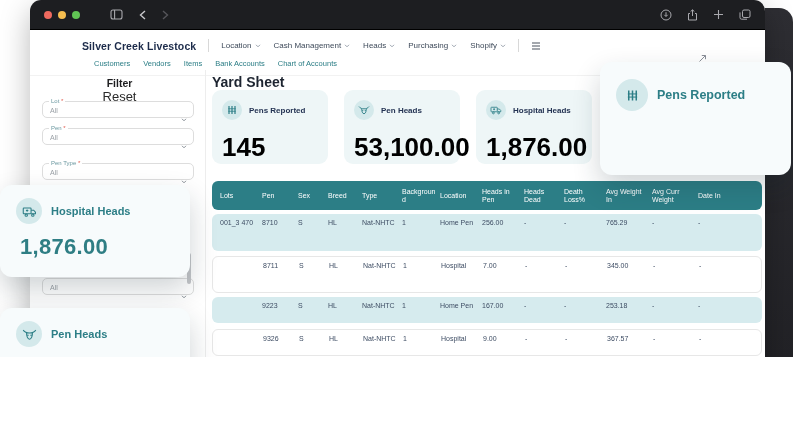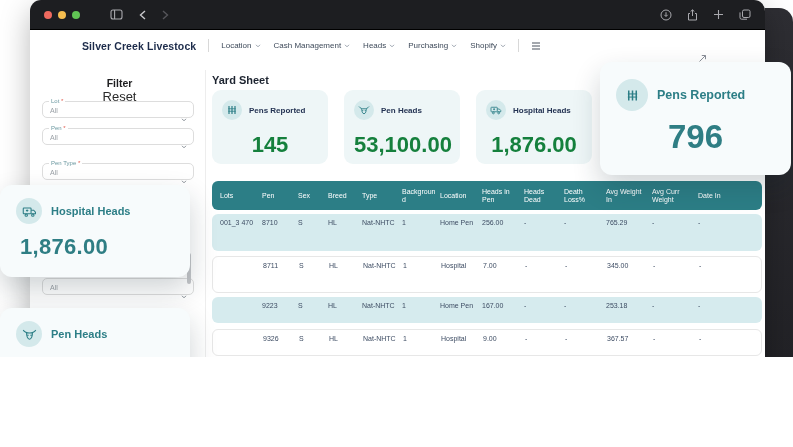--- a/index.html
+++ b/index.html
@@ -44,31 +44,31 @@
             border:1px solid #ddd; border-radius:5px; }
   .ffield .flabel { position:absolute; top:-4px; left:6px; background:#fff; padding:0 2px;
             font-size:6px; color:#6b98a0; }
   .ffield .flabel .req { color:#e05c4f; }
   .ffield .fval { position:absolute; left:7px; top:5px; font-size:7px; color:#9aa0a6; }
   .ffield .fchev { position:absolute; right:6px; top:6px; }
   .scroll-thumb { position:absolute; left:157px; top:183px; width:4px; height:31px;
                   border-radius:2px; background:#c4c6c9; }
 
   
-  .main-title { position:absolute; left:212px; top:74px; font-size:11px; font-weight:bold; color:#1d2430; }
+  .main-title { position:absolute; left:212px; top:74px; font-size:14px; font-weight:bold; color:#1d2430; }
   .expand { position:absolute; left:697px; top:50px; color:#8a8f98; }
 
   .stat-card { position:absolute; top:90px; width:116px; height:74px; background:#eef6f7;
                border-radius:9px; padding:10px 10px 8px 10px; }
   .stat-top { display:flex; align-items:center; gap:7px; }
   .ic-circle { border-radius:50%; background:#d4e9eb; display:flex; align-items:center;
                justify-content:center; flex:none; }
   .ic-sm { width:20px; height:20px; }
   .stat-label { font-size:8px; font-weight:bold; color:#243353; }
-  .stat-value { text-align:center; margin-top:12px; font-size:22px; font-weight:bold; color:#15803d; }
+  .stat-value { margin-top:12px; font-size:26px; font-weight:bold; color:#000000; }
 
   
   .yard-table { position:absolute; left:212px; top:181px; width:550px; }
   .thead { display:grid; background:#2c7e86; border-radius:6px; color:#fff;
            font-size:7px; line-height:8px; min-height:29px; align-items:center;
            padding:3px 0 3px 8px; }
   .thead span { padding-right:3px; overflow-wrap:anywhere; }
   .trow { display:grid; font-size:7px; line-height:8.5px; color:#3d4c63;
           padding:5px 0 0 8px; border-radius:6px; }
   .trow.mint { background:#d6ebee; }
@@ -185,20 +185,27 @@
               </svg></span>
           </span>
         </div>
       <span class="vdiv"></span>
       <span style="display:flex;">
         <svg width="10" height="8" viewBox="0 0 10 8" stroke="#4a525e" stroke-width="1.1">
             <path d="M1 1h8M1 4h8M1 7h8"></path>
           </svg>
       </span>
     </div>
+    <div class="subnav" id="subnav">
+        <span>Customers</span>
+        <span>Vendors</span>
+        <span>Items</span>
+        <span>Bank Accounts</span>
+        <span>Chart of Accounts</span>
+      </div>
   </div>
 
   <div class="sidebar">
     <div class="filter-head" style="margin-top:7px;">
       <span class="filter-title">Filter</span>
       <span class="reset">Reset</span>
     </div>
   </div>
   <div id="ffields">
       <div class="ffield" style="left: 42px; top: 101px;">
@@ -406,21 +413,20 @@
   <div class="ov ov-pens">
     <div class="ov-top">
       <span class="ic-circle">
           <svg width="15" height="15" viewBox="0 0 24 24" fill="none" stroke="#2c7e86" stroke-width="2.4">
             <path d="M6 4v16M12 4v16M18 4v16"></path>
             <path d="M4.5 9.5h15M4.5 14.5h15" stroke-width="1.6"></path>
           </svg>
         </span>
       <span class="ov-label">Pens Reported</span>
     </div>
-    <div class="ov-value">796</div>
   </div>
 
   <div class="ov ov-left ov-hospital">
     <div class="ov-top">
       <span class="ic-circle">
           <svg width="15" height="15" viewBox="0 0 24 24" fill="none" stroke="#2c7e86" stroke-width="1.7">
             <rect x="2" y="6.5" width="12.5" height="9" rx="1"></rect>
             <path d="M14.5 10h4.2l2.8 3v2.5h-7"></path>
             <circle cx="6.8" cy="17.8" r="1.9"></circle>
             <circle cx="17.3" cy="17.8" r="1.9"></circle>

